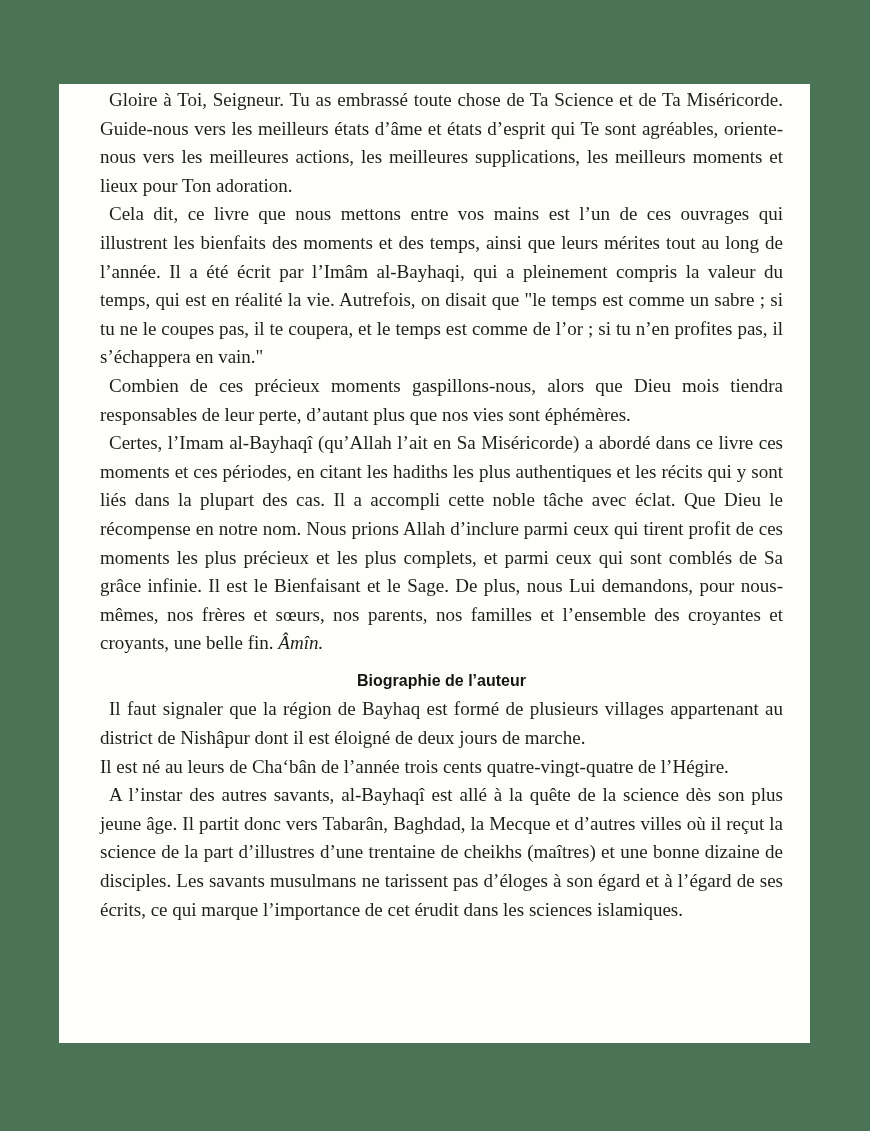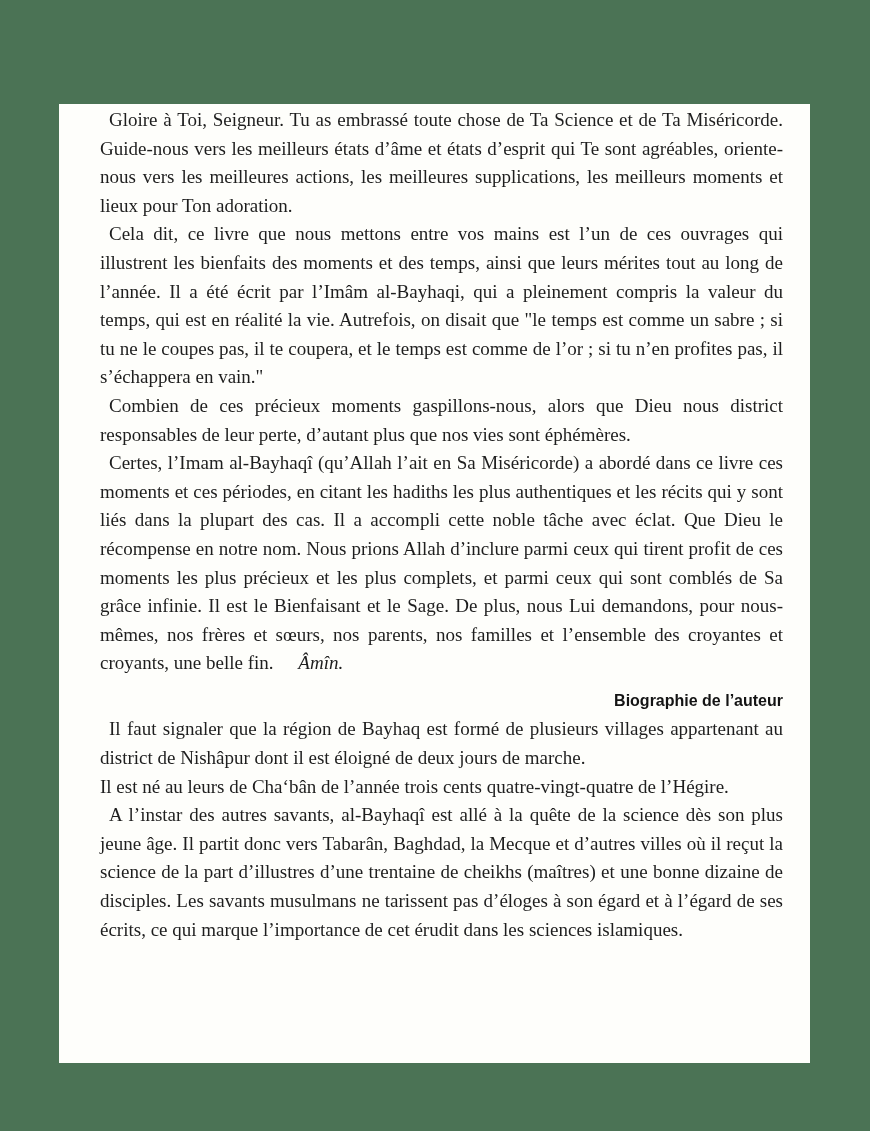--- a/index.html
+++ b/index.html
@@ -10,21 +10,21 @@
   }
   html,body{margin:0;padding:0;}
   body{
     width:870px;height:1131px;
     background:var(--bg);
     position:relative;
     overflow:hidden;
   }
   .page{
     position:absolute;
-    left:59px;top:104px;
+    left:59px;top:84px;
     width:751px;height:959px;
     background:var(--paper);
     box-sizing:border-box;
     padding:2px 27px 0 41px;
     overflow:hidden;
   }
   .content{
     font-family:"Liberation Serif", serif;
     font-size:19px;
     line-height:28.6px;
@@ -36,45 +36,45 @@
   .content p{
     margin:0;
     text-indent:9px;
   }
   .content p.no-indent{text-indent:0;}
   .section-heading{
     font-family:"Liberation Sans", sans-serif;
     font-size:16px;
     font-weight:bold;
     color:#141414;
-    text-align:right;
+    text-align:center;
     margin:9px 0 0 0;
     text-indent:0;
   }
-  .amin{margin-left:20px;}
+  .amin{}
   .footnote-ref{
     font-size:11px;
     color:var(--fn);
     text-decoration:underline;
     line-height:0;
     vertical-align:super;
     cursor:pointer;
   }
 </style>
 </head>
 <body>
 
 <div class="page">
   <div class="content">
 
     <p>Gloire à Toi, Seigneur. Tu as embrassé toute chose de Ta Science et de Ta Miséricorde. Guide-nous vers les meilleurs états d’âme et états d’esprit qui Te sont agréables, oriente-nous vers les meilleures actions, les meilleures supplications, les meilleurs moments et lieux pour Ton adoration.</p>
 
     <p>Cela dit, ce livre que nous mettons entre vos mains est l’un de ces ouvrages qui illustrent les bienfaits des moments et des temps, ainsi que leurs mérites tout au long de l’année. Il a été écrit par l’Imâm al-Bayhaqi, qui a pleinement compris la valeur du temps, qui est en réalité la vie. Autrefois, on disait que "le temps est comme un sabre ; si tu ne le coupes pas, il te coupera, et le temps est comme de l’or ; si tu n’en profites pas, il s’échappera en vain."</p>
 
-    <p>Combien de ces précieux moments gaspillons-nous, alors que Dieu nous district responsables de leur perte, d’autant plus que nos vies sont éphémères.</p>
+    <p>Combien de ces précieux moments gaspillons-nous, alors que Dieu mois tiendra responsables de leur perte, d’autant plus que nos vies sont éphémères.</p>
 
     <p><span>Certes, l’Imam al-Bayhaqî (qu’Allah l’ait en Sa Miséricorde) a abordé dans ce livre ces moments et ces périodes, en citant les hadiths les plus authentiques et les récits qui y sont liés dans la plupart des cas. Il a accompli cette noble tâche avec éclat. Que Dieu le récompense en notre nom. Nous prions Allah d’inclure parmi ceux qui tirent profit de ces moments les plus précieux et les plus complets, et parmi ceux qui sont comblés de Sa grâce infinie. Il est le Bienfaisant et le Sage. De plus, nous Lui demandons, pour nous-mêmes, nos frères et sœurs, nos parents, nos familles et l’ensemble des croyantes et croyants, une belle fin.</span> <em class="amin">Âmîn.</em></p>
 
     <h2 class="section-heading">Biographie de l’auteur</h2>
 
 
     <p>Il faut signaler que la région de Bayhaq est formé de plusieurs villages appartenant au district de Nishâpur dont il est éloigné de deux jours de marche.</p>
 
     <p class="no-indent">Il est né au leurs de Cha‘bân de l’année trois cents quatre-vingt-quatre de l’Hégire.</p>
 

